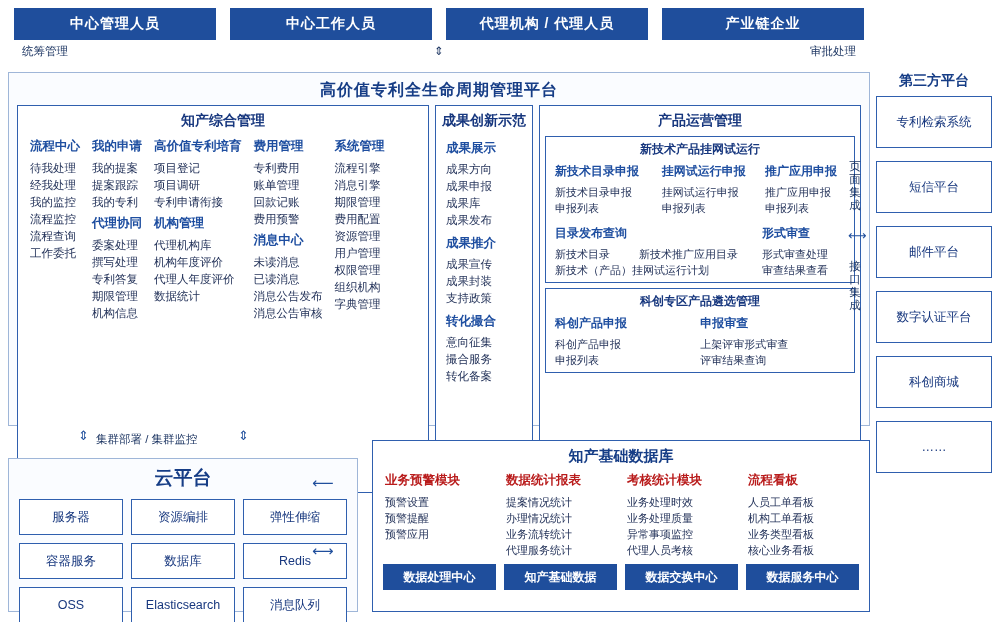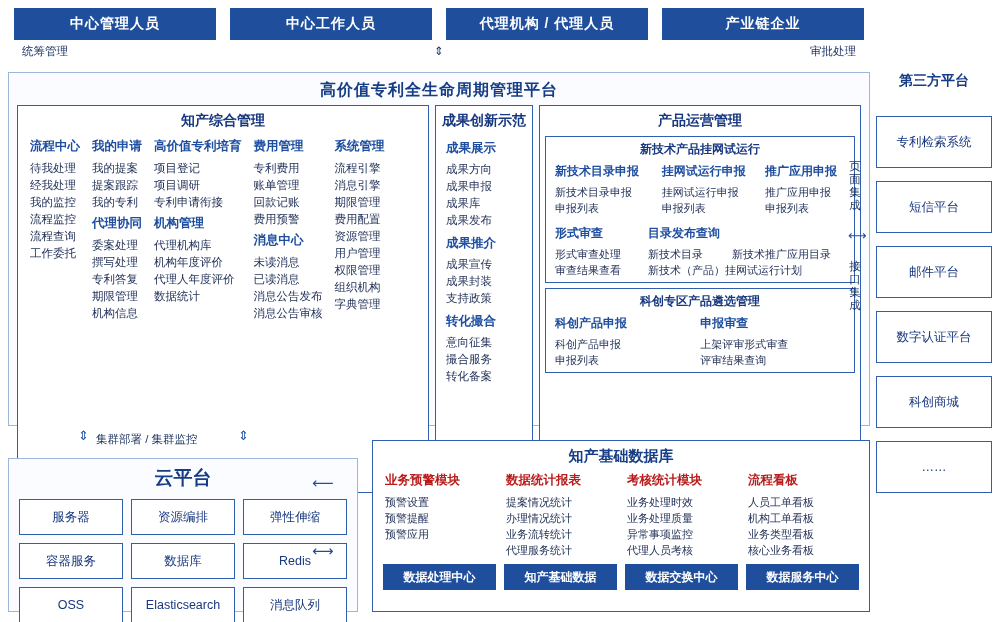--- a/index.html
+++ b/index.html
@@ -61,21 +61,21 @@
   .subcol .h{font-size:12px;font-weight:bold;color:#1e4ea0;margin:3px 0 4px;}
   .subcol .i{font-size:11px;color:#24335a;line-height:16px;}
 
   
   .sidelabels{position:absolute;left:846px;top:100px;width:20px;height:290px;}
   .vlabel{position:absolute;left:0;width:18px;font-size:11.5px;color:#17305e;line-height:13px;text-align:center;}
   .harrow{position:absolute;color:#1f4e9c;font-size:13px;}
 
   
   .thirdwrap{position:absolute;left:876px;top:72px;width:116px;height:550px;}
-  .third-title{text-align:center;font-size:14px;font-weight:bold;color:#163d86;margin-bottom:26px;}
+  .third-title{text-align:center;font-size:14px;font-weight:bold;color:#163d86;margin-bottom:6px;}
   .tp{
     height:50px;border:1px solid #2f5fae;background:#fff;
     display:flex;align-items:center;justify-content:center;
     font-size:12.5px;color:#17377e;margin-bottom:13px;
   }
 
   
   .cloud{position:absolute;left:8px;top:458px;width:348px;height:152px;border:1px solid #9fb6d8;background:#fafcff;}
   .cloud-title{text-align:center;font-size:19px;font-weight:bold;color:#163d86;padding-top:6px;}
   .cloudgrid{display:grid;grid-template-columns:repeat(3,1fr);gap:8px;padding:8px 10px;}
@@ -235,29 +235,29 @@
               <div class="i">挂网试运行申报</div>
               <div class="i">申报列表</div>
             </div>
             <div class="subcol" style="width:86px;">
               <div class="h">推广应用申报</div>
               <div class="i">推广应用申报</div>
               <div class="i">申报列表</div>
             </div>
           </div>
           <div class="subcols" style="padding-top:2px;">
+            <div class="subcol" style="width:204px;">
+              <div class="h">目录发布查询</div>
+              <div class="i" style="display:inline-block;width:84px;">新技术目录</div><div class="i" style="display:inline-block;">新技术推广应用目录</div>
+              <div class="i">新技术（产品）挂网试运行计划</div>
+            </div>
             <div class="subcol" style="width:86px;">
               <div class="h">形式审查</div>
               <div class="i">形式审查处理</div>
               <div class="i">审查结果查看</div>
-            </div>
-            <div class="subcol" style="width:204px;">
-              <div class="h">目录发布查询</div>
-              <div class="i" style="display:inline-block;width:84px;">新技术目录</div><div class="i" style="display:inline-block;">新技术推广应用目录</div>
-              <div class="i">新技术（产品）挂网试运行计划</div>
             </div>
           </div>
         </div>
 
         <div class="subbox">
           <div class="st">科创专区产品遴选管理</div>
           <div class="subcols">
             <div class="subcol" style="width:140px;">
               <div class="h">科创产品申报</div>
               <div class="i">科创产品申报</div>

